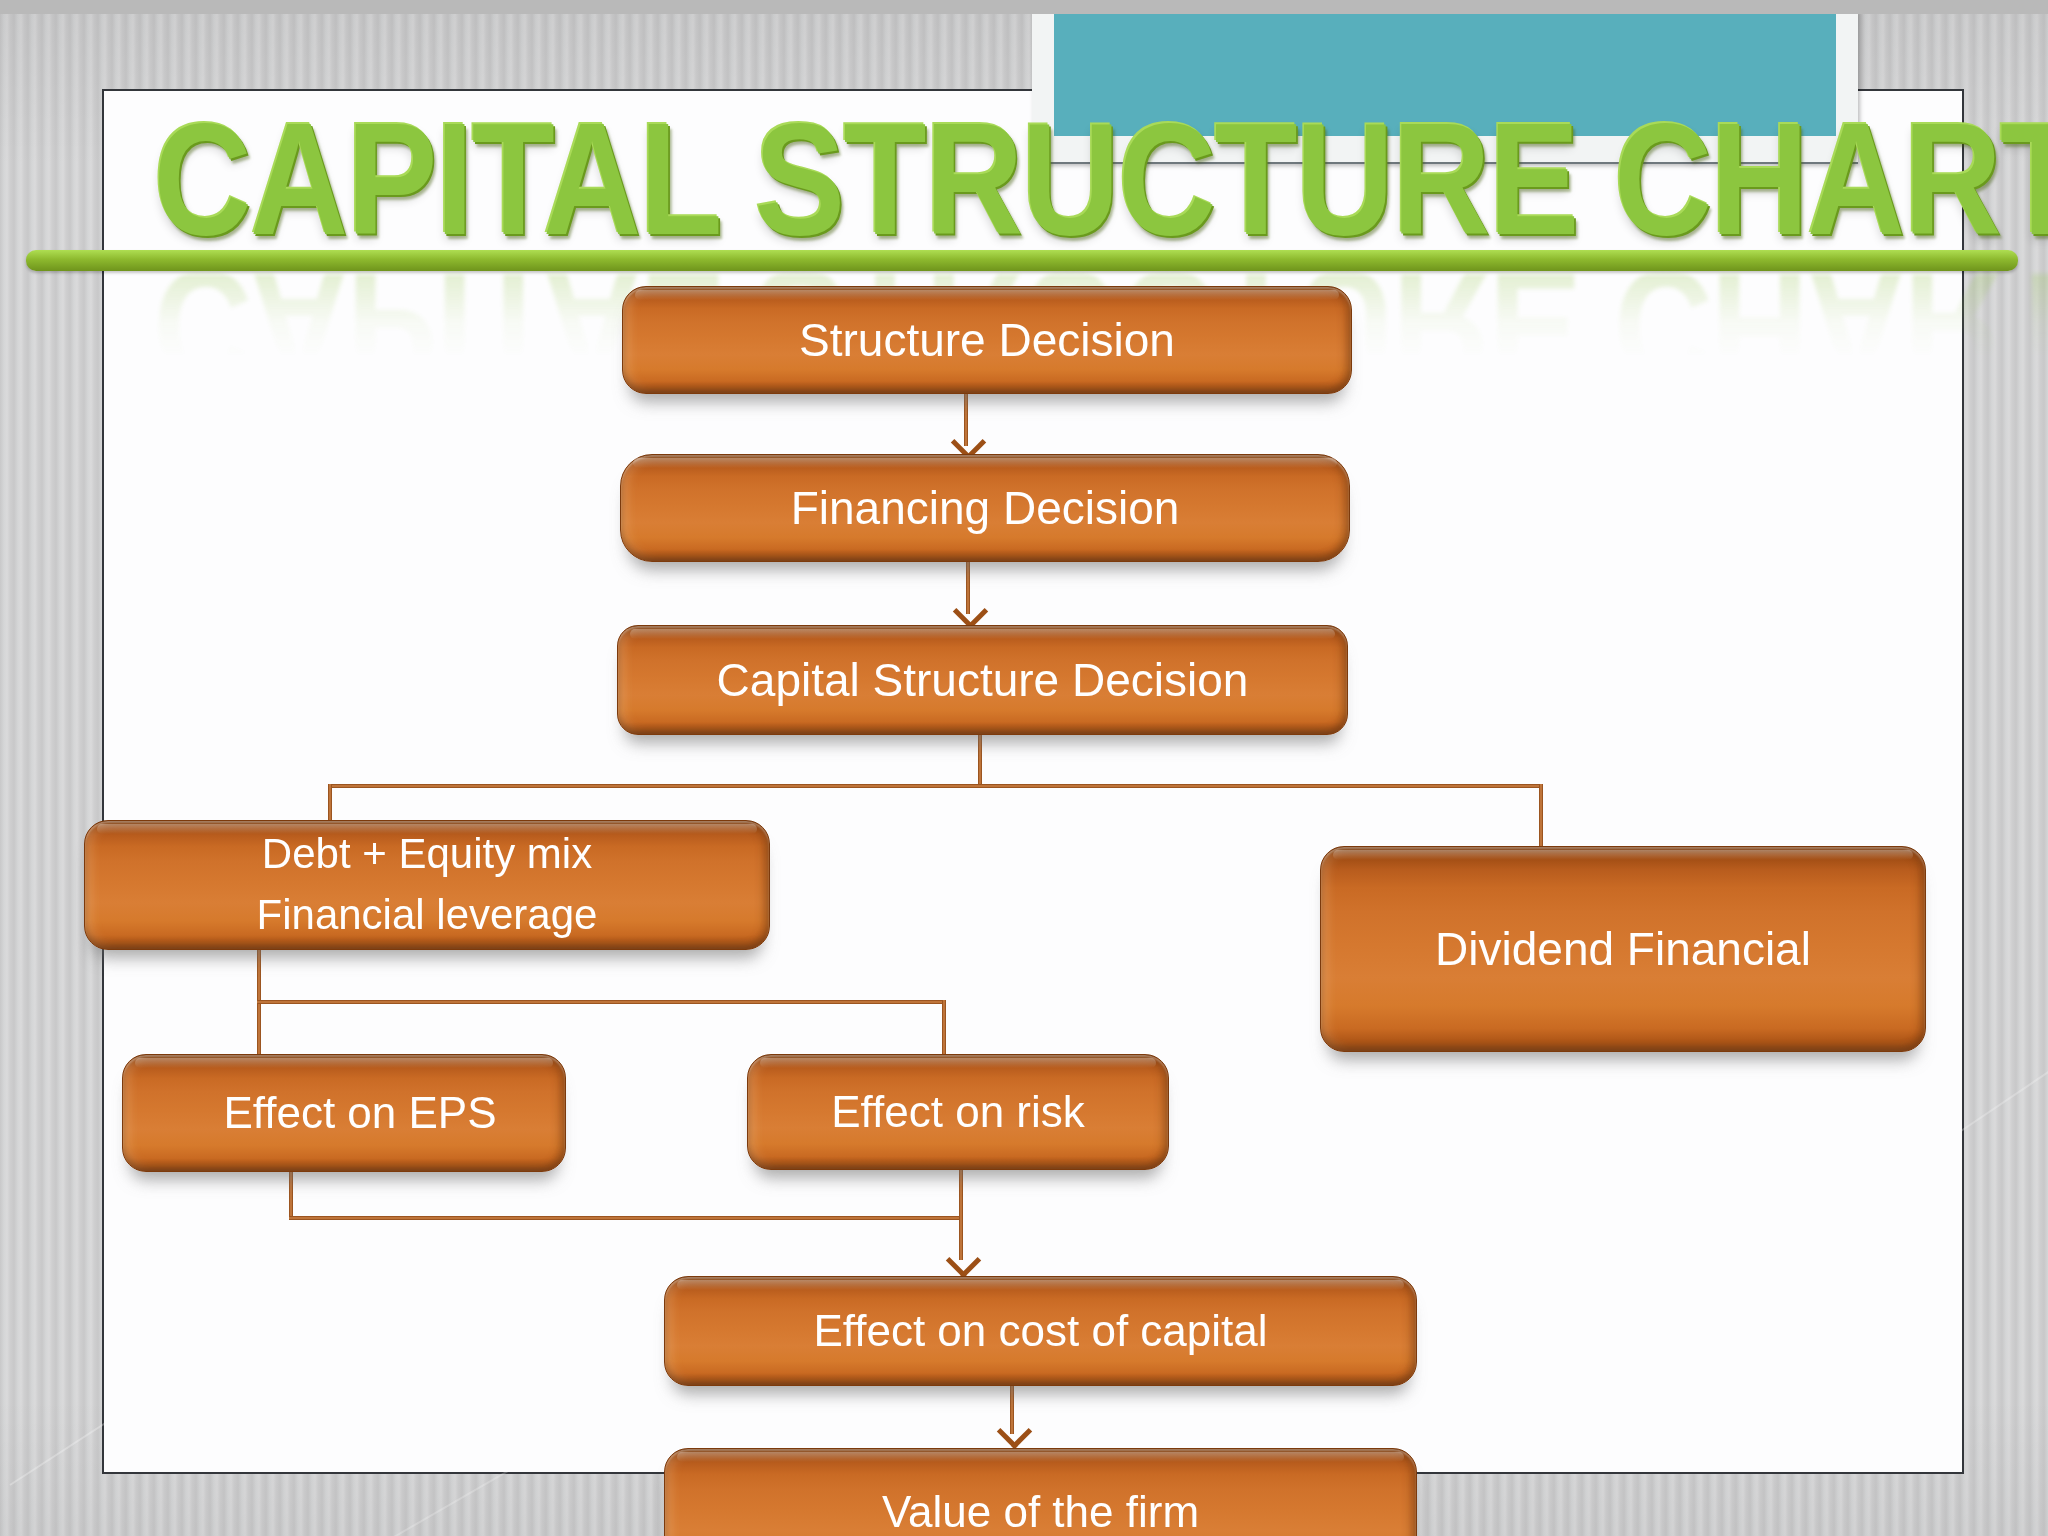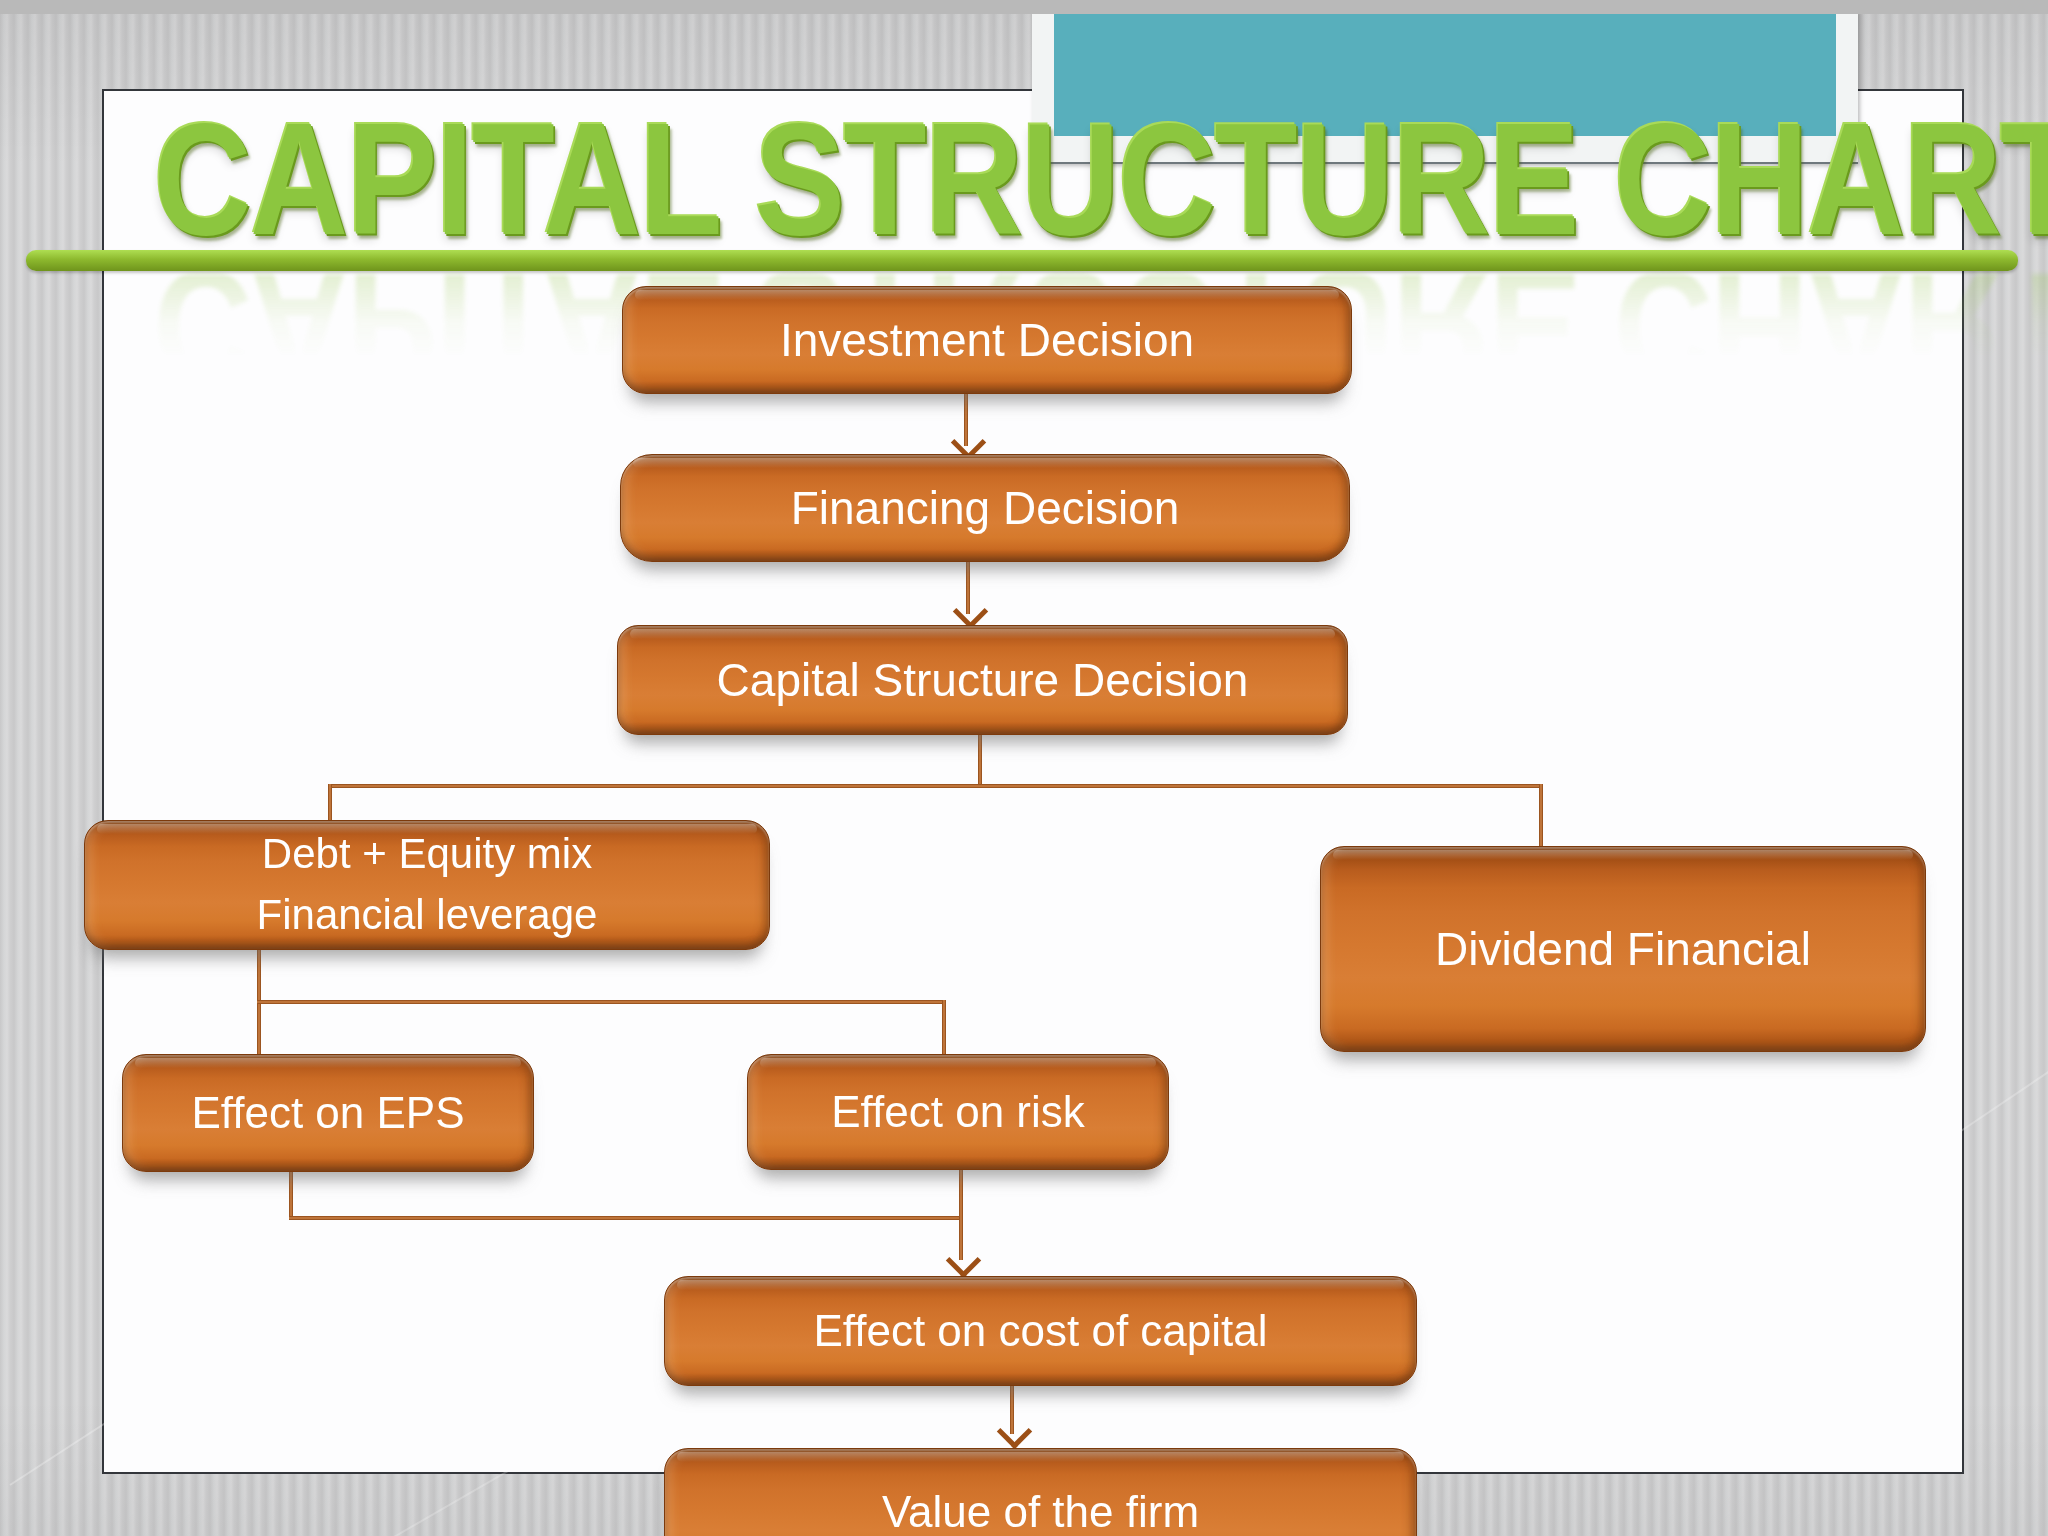--- a/index.html
+++ b/index.html
@@ -128,41 +128,41 @@
 
   <div class="vline" style="left:289px;top:1154px;height:52px;"></div>
   <div class="hline" style="left:289px;top:1202px;width:674px;"></div>
   <div class="vline" style="left:959px;top:1152px;height:94px;"></div>
   <div class="head" style="left:951px;top:1234px;"></div>
 
   <div class="vline" style="left:1010px;top:1370px;height:50px;"></div>
   <div class="head" style="left:1002px;top:1405px;"></div>
 
   <div class="node fs46" style="left:622px;top:272px;width:728px;height:106px;">
-    <span>Investment Decision</span>
+    <span>Structure Decision</span>
   </div>
 
   <div class="node fs46" style="left:620px;top:440px;width:728px;height:106px;border-radius:32px;">
     <span>Financing Decision</span>
   </div>
 
   <div class="node fs46" style="left:617px;top:611px;width:729px;height:108px;border-radius:21px;">
     <span>Capital Structure Decision</span>
   </div>
 
   <div class="node fs42" style="left:84px;top:806px;width:684px;height:128px;align-items:center;">
     <span>Debt + Equity mix</span>
     <span>Financial leverage</span>
   </div>
 
   <div class="node fs46" style="left:1320px;top:832px;width:604px;height:204px;">
     <span>Dividend Financial</span>
   </div>
 
-  <div class="node fs44" style="left:122px;top:1040px;width:410px;height:116px;">
+  <div class="node fs44" style="left:122px;top:1040px;width:410px;height:116px;padding-left:32px;">
     <span>Effect on EPS</span>
   </div>
 
   <div class="node fs44" style="left:747px;top:1040px;width:420px;height:114px;">
     <span>Effect on risk</span>
   </div>
 
   <div class="node fs44" style="left:664px;top:1262px;width:751px;height:108px;">
     <span>Effect on cost of capital</span>
   </div>

